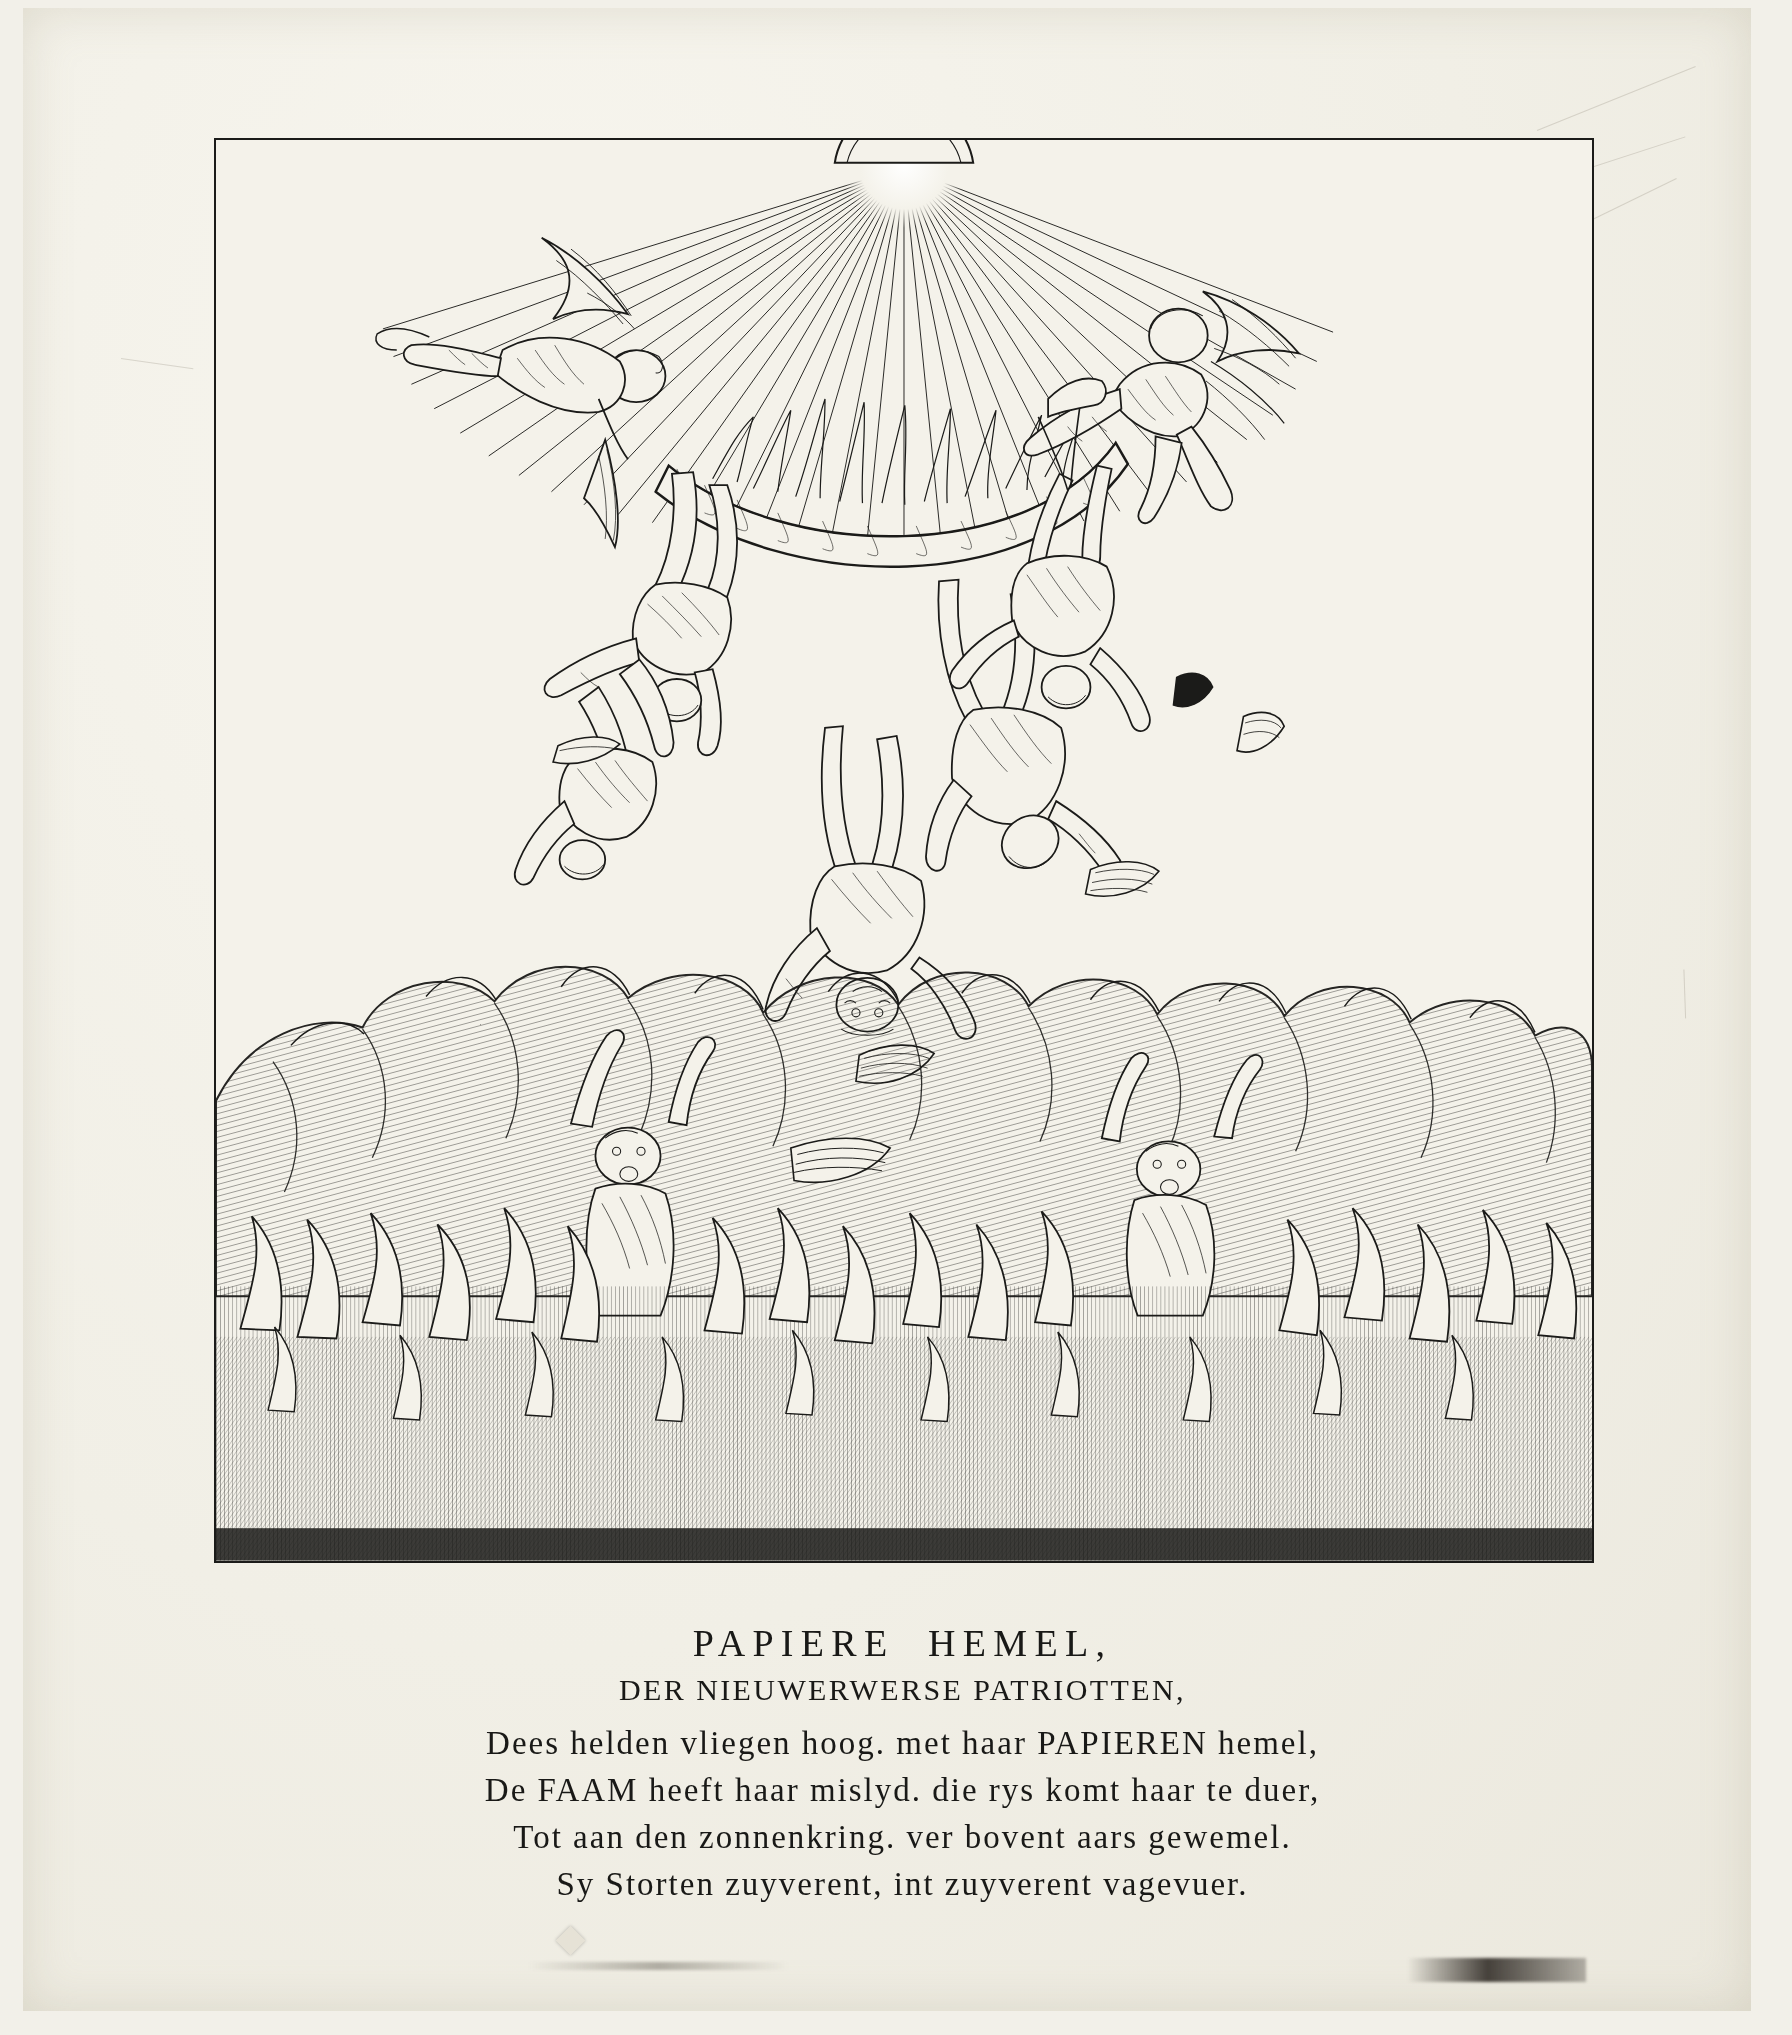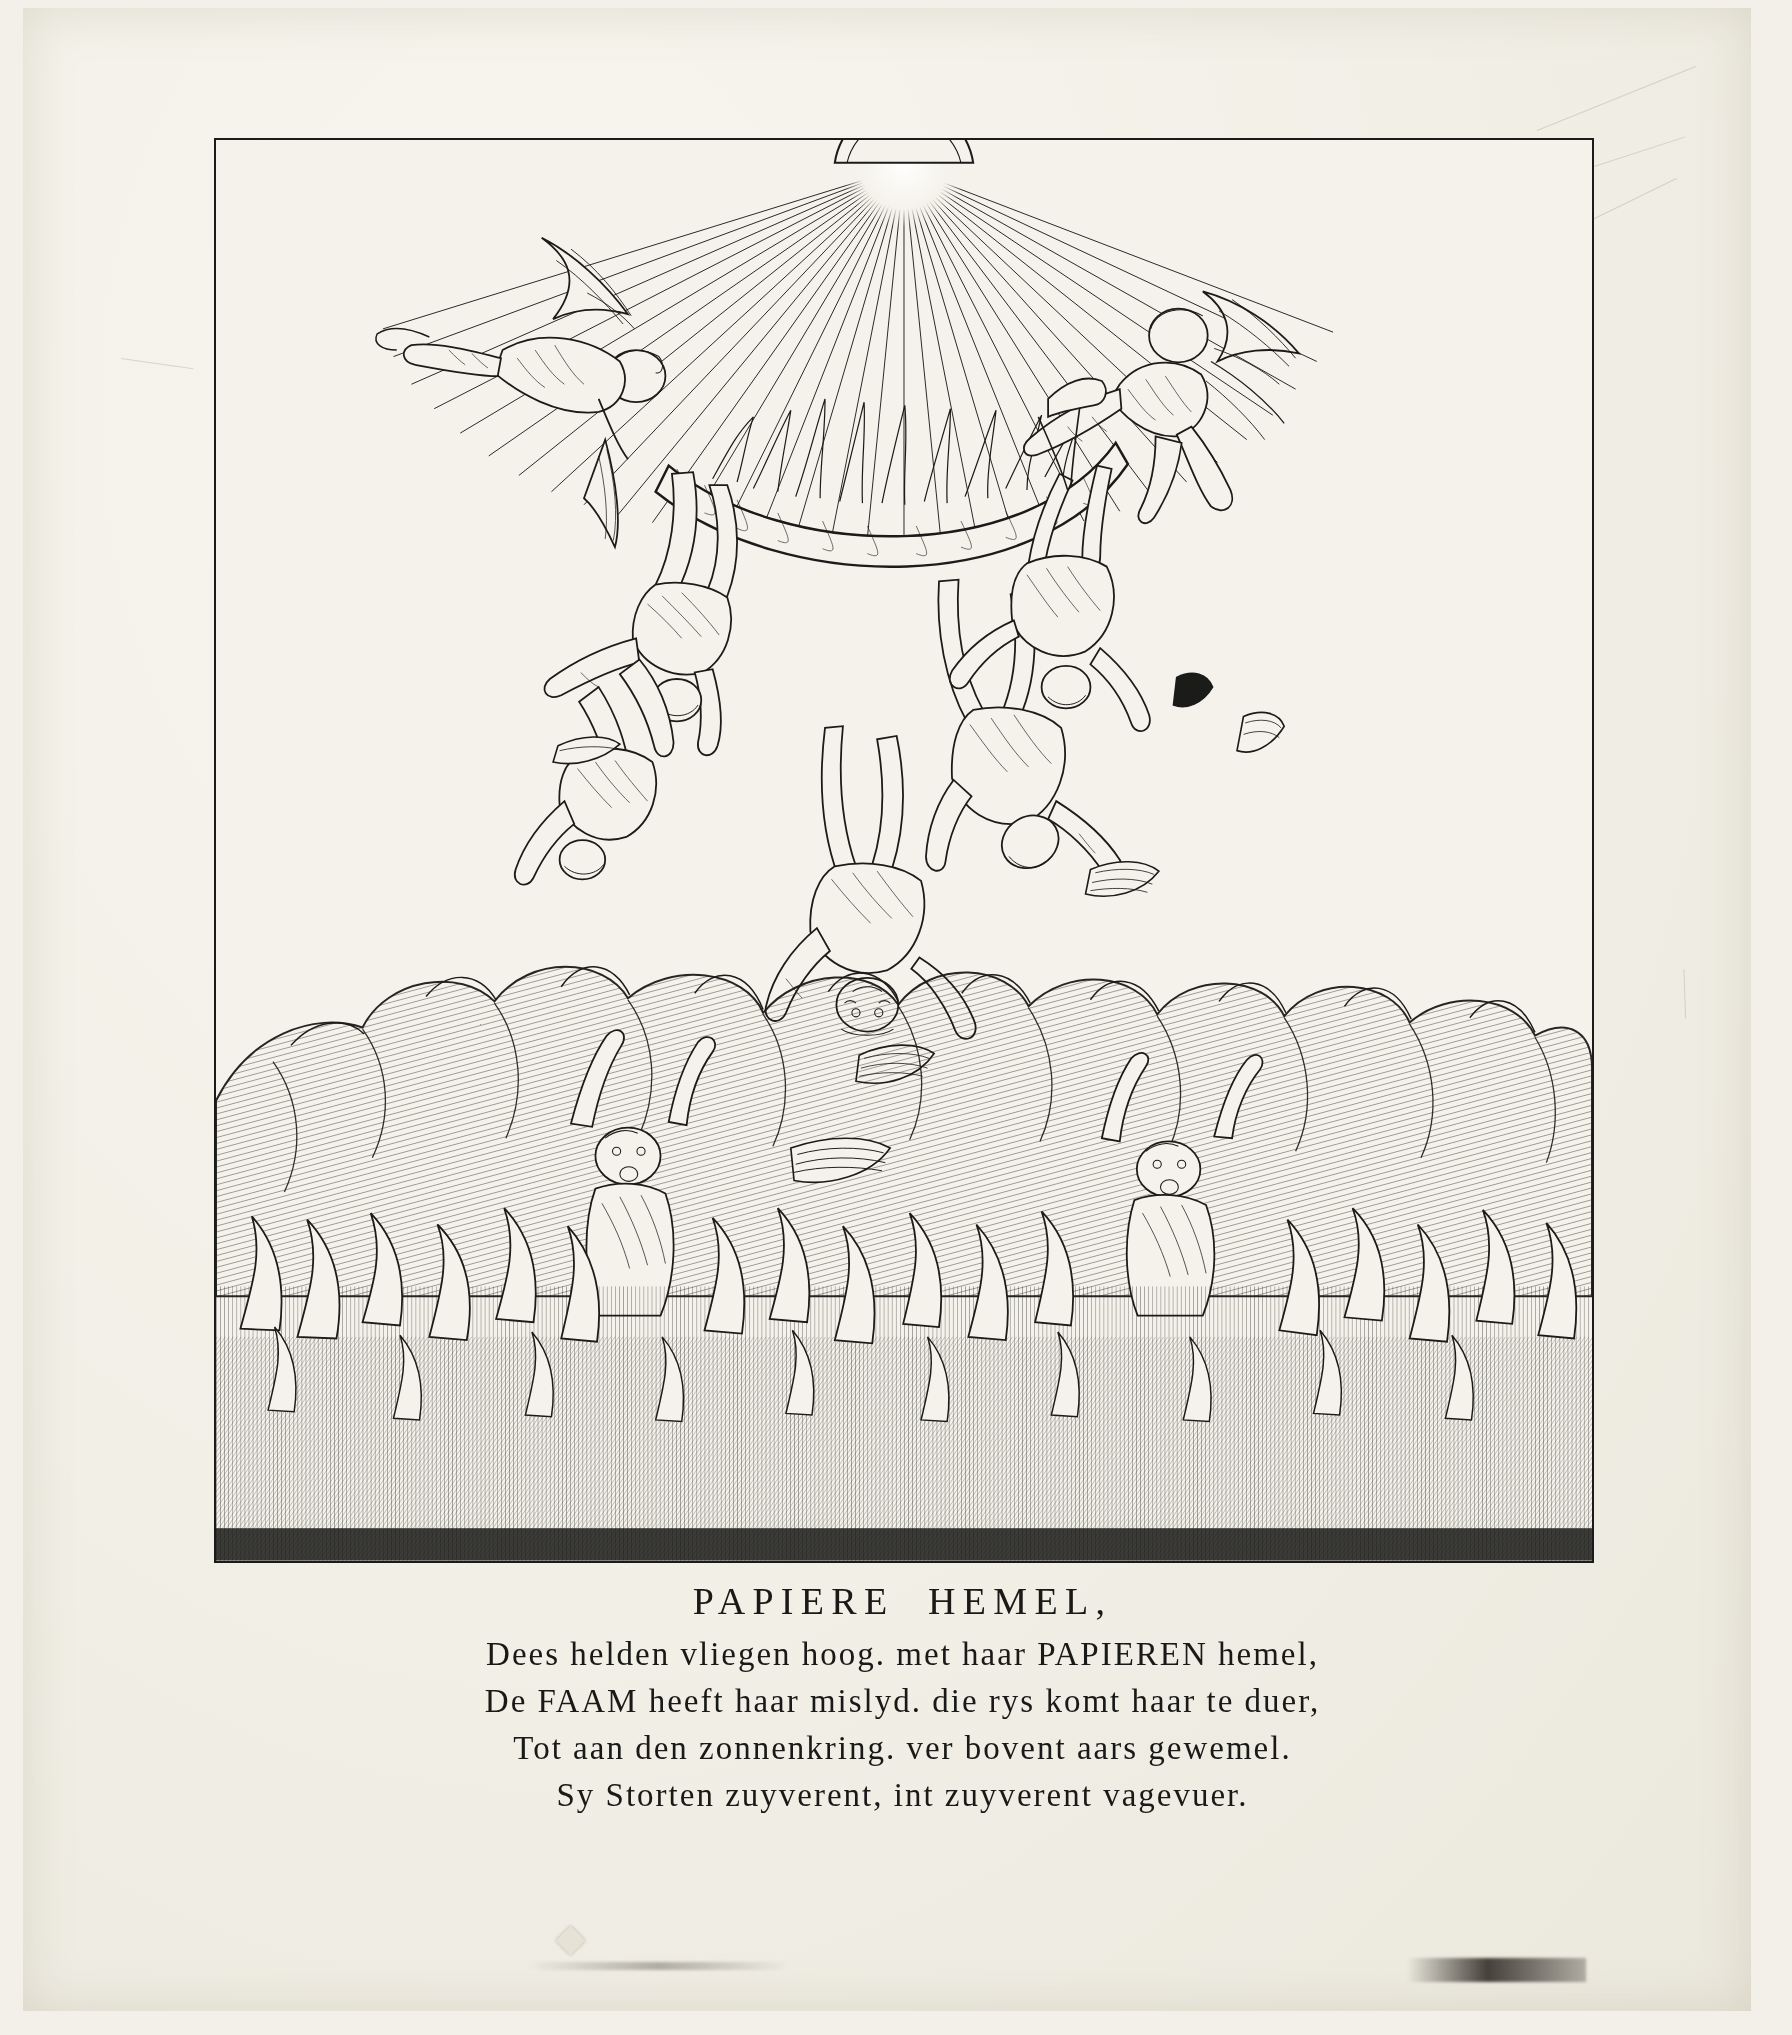--- a/index.html
+++ b/index.html
@@ -66,20 +66,21 @@
     width: 1433px;
     text-align: center;
     color: #191917;
   }
   .cap-title {
     font-family: "Liberation Serif", serif;
     font-size: 38px;
     letter-spacing: 7.3px;
     margin-bottom: 8.1px;
     white-space: pre;
+    margin-top: 42px;
   }
   .cap-sub {
     font-family: "Liberation Serif", serif;
     font-size: 30px;
     letter-spacing: 2.4px;
     margin-bottom: 13px;
     white-space: pre;
   }
   .cap-line {
     font-family: "Liberation Serif", serif;
@@ -590,20 +591,21 @@
             </g>
 
             <rect x="0" y="1705" width="1690" height="40" fill="#1b1b19" opacity="0.85"></rect>
           </g>
         </g>
       </svg>
     </div>
 
     <div id="caption">
       <div class="cap-title">PAPIERE  HEMEL,</div>
+      <div class="cap-sub">DER NIEUWERWERSE PATRIOTTEN,</div>
       <div class="cap-line">Dees helden vliegen hoog. met haar PAPIEREN hemel,</div>
       <div class="cap-line">De FAAM heeft haar mislyd. die rys komt haar te duer,</div>
       <div class="cap-line">Tot aan den zonnenkring. ver bovent aars gewemel.</div>
       <div class="cap-line">Sy Storten zuyverent, int zuyverent vagevuer.</div>
     </div>
 
     <div id="tear"></div>
     <div id="smudge2"></div>
     <div id="smudge"></div>
   </div>

